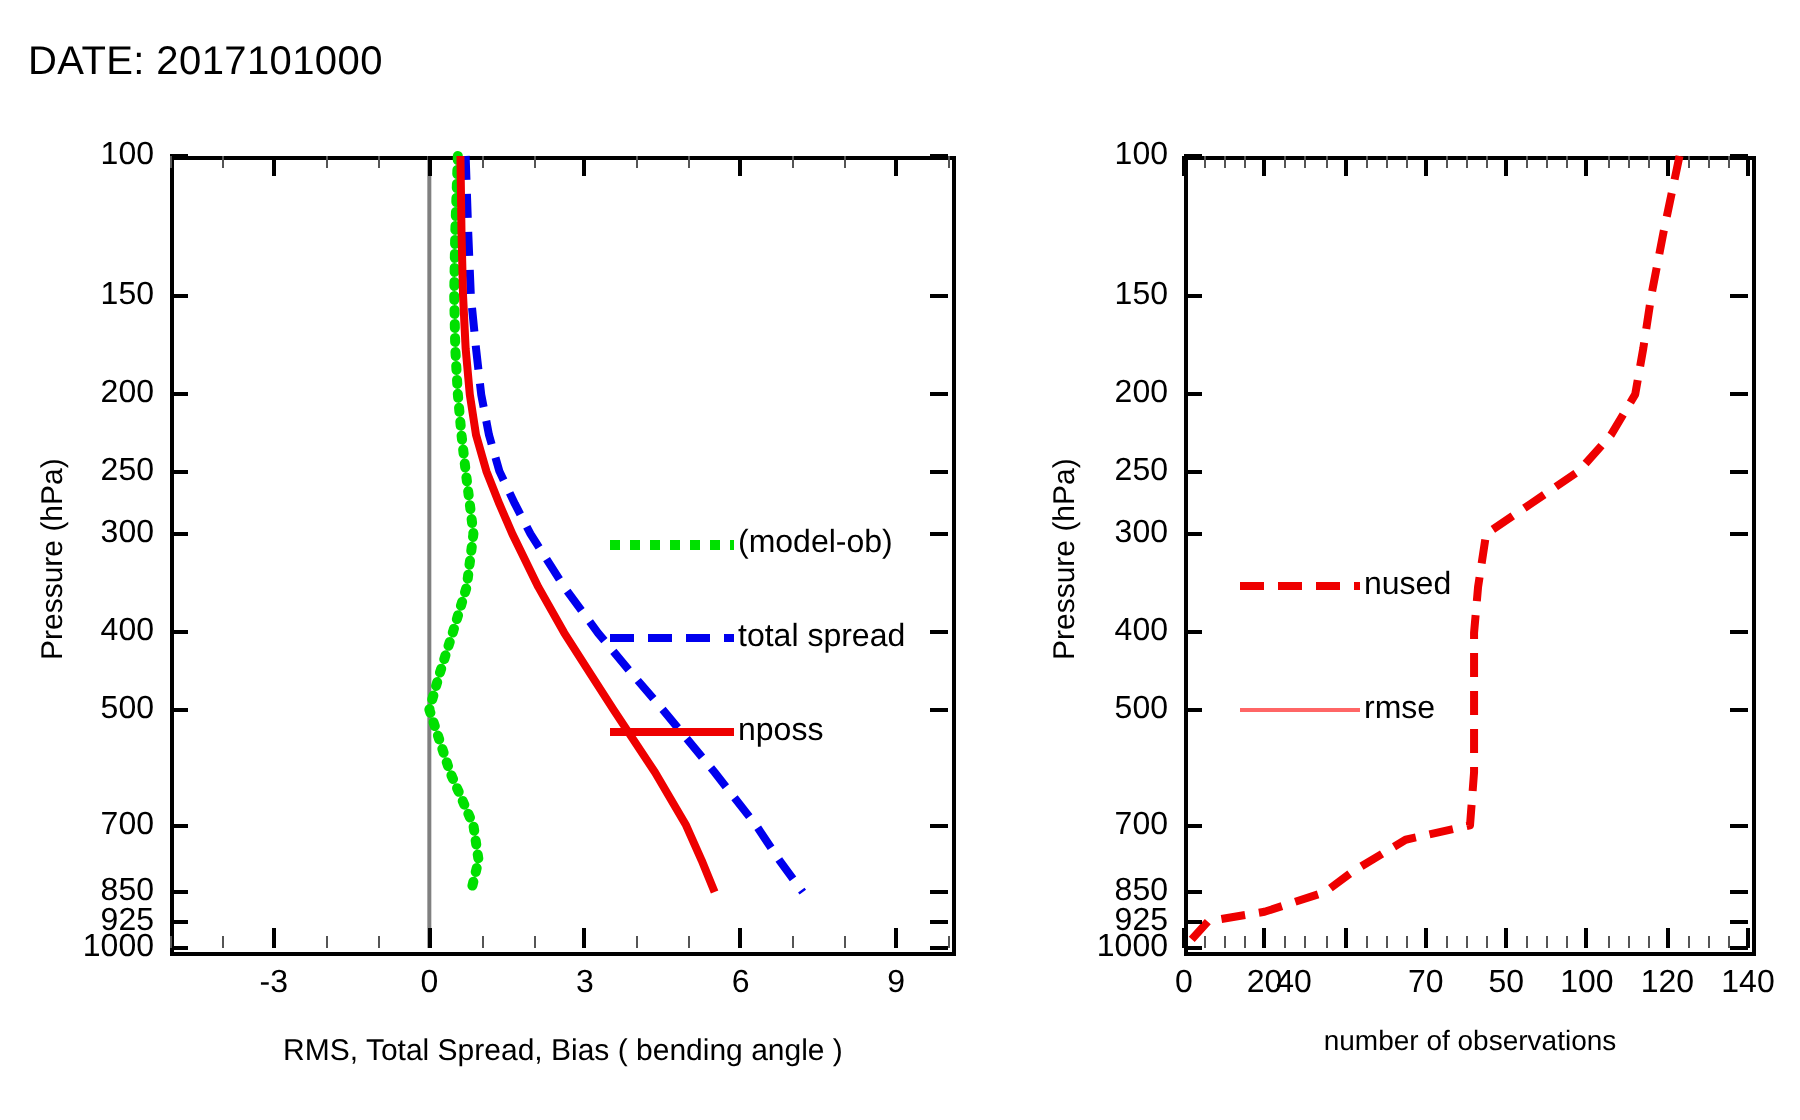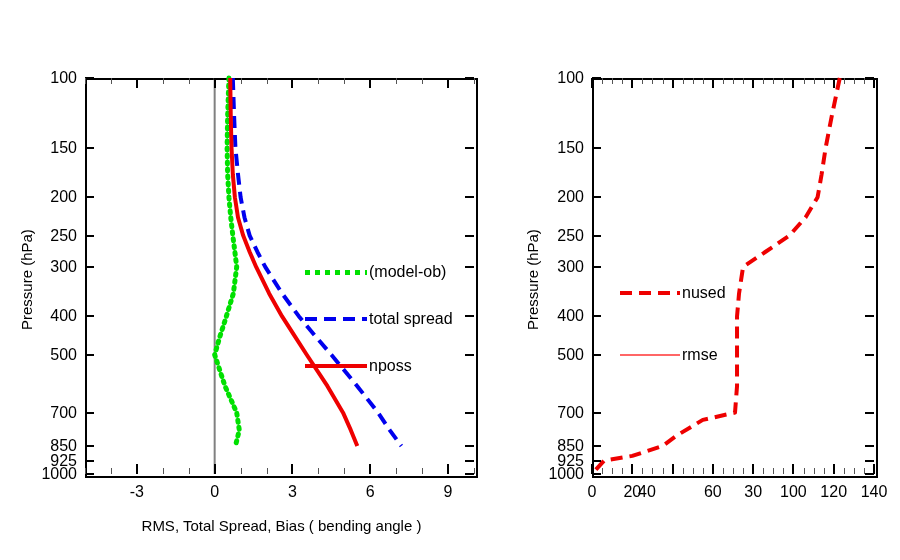--- a/index.html
+++ b/index.html
@@ -59,20 +59,21 @@
     transform:translateY(-50%);
   }
   svg{position:absolute;left:0;top:0;overflow:visible;}
   .plot-svg{pointer-events:none;}
 </style>
 </head>
 <body>
 
 <div id="root">
 
+  <div class="date-label">DATE: 2017101000</div>
 
   <div class="panel" id="left-panel" style="left:85px;top:78px;width:393px;height:400px;">
     <div class="frame" style="width:389px;height:396px;"></div>
     <svg id="left-svg" class="plot-svg" width="393" height="400">
         <line x1="129.66666666666666" y1="0" x2="129.66666666666666" y2="396" stroke="#808080" stroke-width="2"></line>
         <polyline points="143.93,0.00 142.63,38.38 142.11,69.73 142.63,96.24 143.93,119.21 145.75,139.46 147.82,157.58 149.89,173.98 151.71,188.94 148.34,215.45 141.34,238.42 134.85,258.67 129.67,276.79 140.04,308.15 151.71,334.66 154.30,352.16 150.41,368.05" fill="none" stroke="#00e000" stroke-width="5" stroke-linecap="round" stroke-linejoin="round" stroke-dasharray="2,5"></polyline>
         <polyline points="147.82,0.00 149.12,38.38 150.41,69.73 153.01,96.24 155.60,119.21 159.49,139.46 164.68,157.58 172.46,173.98 180.24,188.94 197.09,215.45 213.95,238.42 230.81,258.67 246.37,276.79 272.30,308.15 293.05,334.66 304.72,352.16 316.39,368.05" fill="none" stroke="#0000ee" stroke-width="4" stroke-linecap="butt" stroke-linejoin="round" stroke-dasharray="12,7"></polyline>
         <polyline points="145.23,0.00 145.75,38.38 146.52,69.73 147.82,96.24 149.89,119.21 153.01,139.46 158.19,157.58 164.68,173.98 171.16,188.94 184.13,215.45 197.09,238.42 210.06,258.67 221.73,276.79 242.48,308.15 258.04,334.66 265.82,352.16 272.30,368.05" fill="none" stroke="#ee0000" stroke-width="4" stroke-linecap="butt" stroke-linejoin="round"></polyline>
       </svg>
   </div>
@@ -193,24 +194,24 @@
       <div style="position: absolute; background: rgb(0, 0, 0); height: 2px; top: 473px; left: 865px; width: 9px;"></div>
       <div class="tick-text-x" style="left: 592px; top: 483px;">0</div>
       <div style="position: absolute; background: rgb(0, 0, 0); width: 2px; left: 591px; top: 464px; height: 10px;"></div>
       <div style="position: absolute; background: rgb(0, 0, 0); width: 2px; left: 591px; top: 78px; height: 10px;"></div>
       <div class="tick-text-x" style="left: 632.286px; top: 483px;">20</div>
       <div style="position: absolute; background: rgb(0, 0, 0); width: 2px; left: 631.286px; top: 464px; height: 10px;"></div>
       <div style="position: absolute; background: rgb(0, 0, 0); width: 2px; left: 631.286px; top: 78px; height: 10px;"></div>
       <div class="tick-text-x" style="left: 647px; top: 483px;">40</div>
       <div style="position: absolute; background: rgb(0, 0, 0); width: 2px; left: 671.571px; top: 464px; height: 10px;"></div>
       <div style="position: absolute; background: rgb(0, 0, 0); width: 2px; left: 671.571px; top: 78px; height: 10px;"></div>
-      <div class="tick-text-x" style="left: 712.857px; top: 483px;">60</div>
+      <div class="tick-text-x" style="left: 712.857px; top: 483px;">70</div>
       <div style="position: absolute; background: rgb(0, 0, 0); width: 2px; left: 711.857px; top: 464px; height: 10px;"></div>
       <div style="position: absolute; background: rgb(0, 0, 0); width: 2px; left: 711.857px; top: 78px; height: 10px;"></div>
-      <div class="tick-text-x" style="left: 753.143px; top: 483px;">30</div>
+      <div class="tick-text-x" style="left: 753.143px; top: 483px;">50</div>
       <div style="position: absolute; background: rgb(0, 0, 0); width: 2px; left: 752.143px; top: 464px; height: 10px;"></div>
       <div style="position: absolute; background: rgb(0, 0, 0); width: 2px; left: 752.143px; top: 78px; height: 10px;"></div>
       <div class="tick-text-x" style="left: 793.429px; top: 483px;">100</div>
       <div style="position: absolute; background: rgb(0, 0, 0); width: 2px; left: 792.429px; top: 464px; height: 10px;"></div>
       <div style="position: absolute; background: rgb(0, 0, 0); width: 2px; left: 792.429px; top: 78px; height: 10px;"></div>
       <div class="tick-text-x" style="left: 833.714px; top: 483px;">120</div>
       <div style="position: absolute; background: rgb(0, 0, 0); width: 2px; left: 832.714px; top: 464px; height: 10px;"></div>
       <div style="position: absolute; background: rgb(0, 0, 0); width: 2px; left: 832.714px; top: 78px; height: 10px;"></div>
       <div class="tick-text-x" style="left: 874px; top: 483px;">140</div>
       <div style="position: absolute; background: rgb(0, 0, 0); width: 2px; left: 873px; top: 464px; height: 10px;"></div>
@@ -252,20 +253,21 @@
       <div style="position: absolute; background: rgb(85, 85, 85); width: 1px; left: 823.643px; top: 468px; height: 6px;"></div>
       <div style="position: absolute; background: rgb(85, 85, 85); width: 1px; left: 823.643px; top: 78px; height: 6px;"></div>
       <div style="position: absolute; background: rgb(85, 85, 85); width: 1px; left: 843.786px; top: 468px; height: 6px;"></div>
       <div style="position: absolute; background: rgb(85, 85, 85); width: 1px; left: 843.786px; top: 78px; height: 6px;"></div>
       <div style="position: absolute; background: rgb(85, 85, 85); width: 1px; left: 853.857px; top: 468px; height: 6px;"></div>
       <div style="position: absolute; background: rgb(85, 85, 85); width: 1px; left: 853.857px; top: 78px; height: 6px;"></div>
       <div style="position: absolute; background: rgb(85, 85, 85); width: 1px; left: 863.929px; top: 468px; height: 6px;"></div>
       <div style="position: absolute; background: rgb(85, 85, 85); width: 1px; left: 863.929px; top: 78px; height: 6px;"></div>
     </div>
   <div class="axis-label-y" id="right-ylabel" style="left:524px;top:330px;">Pressure (hPa)</div>
+  <div class="axis-label-x" id="right-xlabel" style="left:592px;top:512px;width:286px;font-size:14px;">number of observations</div>
 
   <div id="legends">
       <div style="position: absolute; left: 305px; top: 269.5px; width: 62px; height: 5px; background: repeating-linear-gradient(90deg, rgb(0, 224, 0) 0px, rgb(0, 224, 0) 5px, transparent 5px, transparent 10px);"></div>
       <div class="legend-text" style="left: 369px; top: 272px;">(model-ob)</div>
       <div style="position: absolute; left: 305px; top: 317px; width: 62px; height: 4px; background: repeating-linear-gradient(90deg, rgb(0, 0, 238) 0px, rgb(0, 0, 238) 12px, transparent 12px, transparent 19px);"></div>
       <div class="legend-text" style="left: 369px; top: 319px;">total spread</div>
       <div style="position: absolute; left: 305px; top: 364px; width: 62px; height: 4px; background: rgb(238, 0, 0);"></div>
       <div class="legend-text" style="left: 369px; top: 366px;">nposs</div>
       <div style="position: absolute; left: 620px; top: 291px; width: 60px; height: 4px; background: repeating-linear-gradient(90deg, rgb(238, 0, 0) 0px, rgb(238, 0, 0) 12px, transparent 12px, transparent 19px);"></div>
       <div class="legend-text" style="left: 682px; top: 293px;">nused</div>

